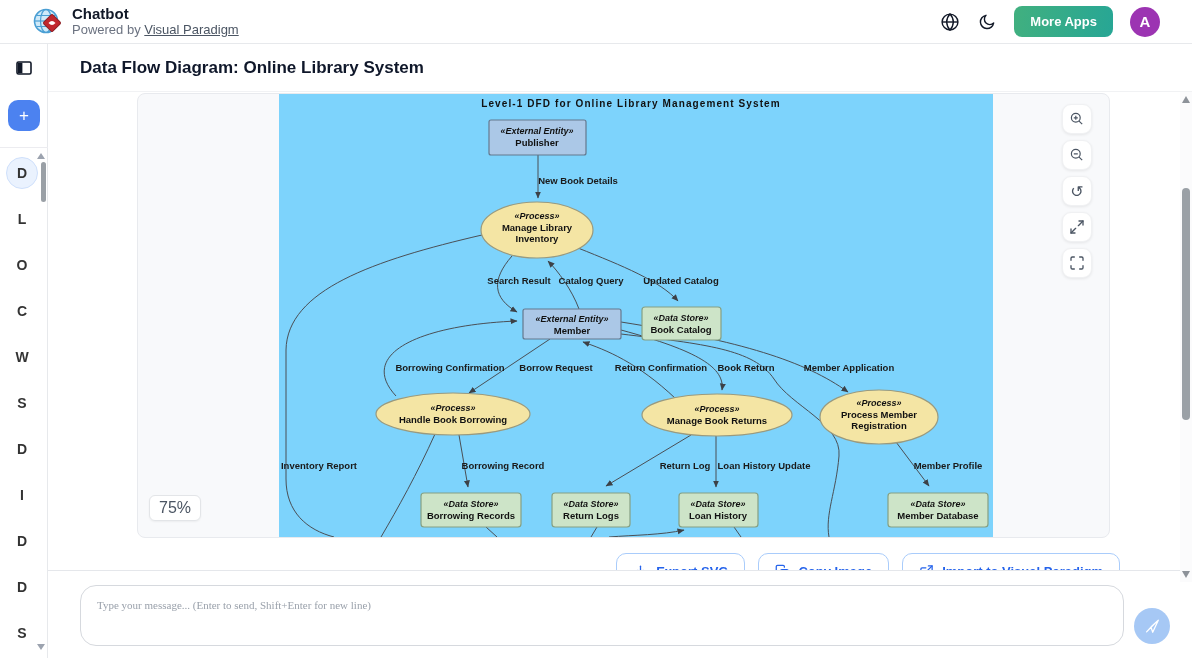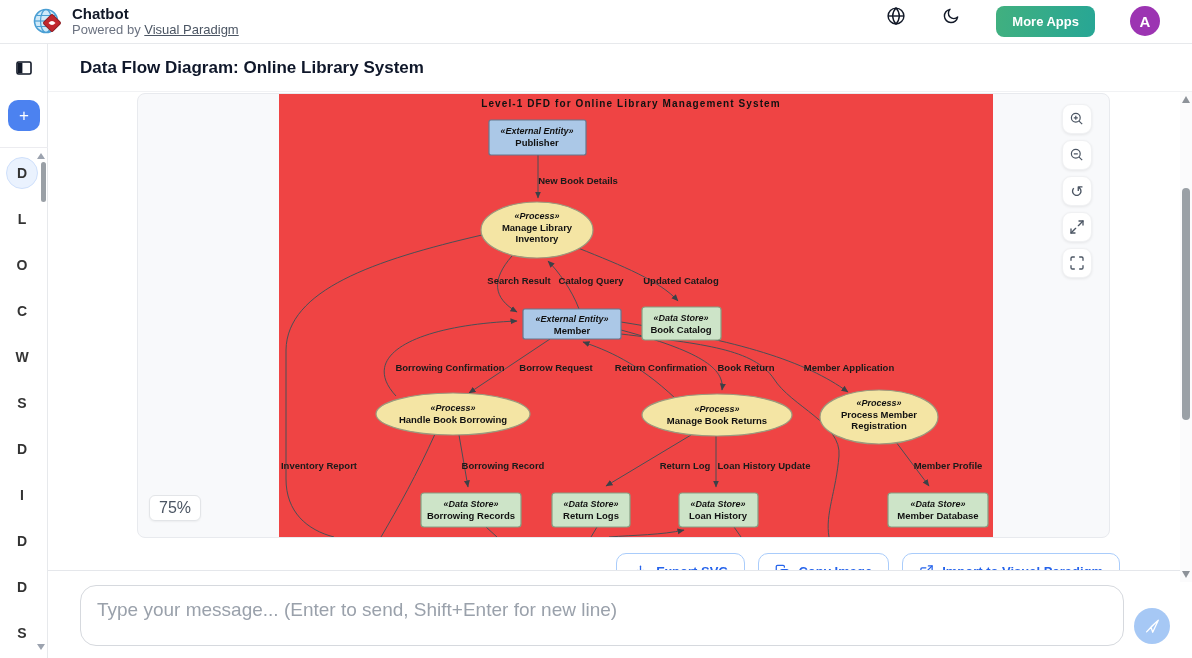--- a/index.html
+++ b/index.html
@@ -7,21 +7,21 @@
     font-family:"Liberation Sans", sans-serif; color:#1f2937; }
 
   
   #header { position:absolute; top:0; left:0; width:1192px; height:44px;
     border-bottom:1px solid #e7e9ec; display:flex; align-items:center; padding:0 32px; background:#fff; z-index:30;}
   #logo { width:32px; height:32px; margin-right:8px; flex:none;}
   .title-block { line-height:1.1; }
   .app-title { font-size:15px; font-weight:700; color:#111827; }
   .powered { font-size:13px; color:#6b7280; }
   .powered a { color:#4b5563; text-decoration:underline; cursor:pointer;}
-  .header-right { margin-left:auto; display:flex; gap:35px; }
+  .header-right { margin-left:auto; display:flex; align-items:center; gap:17px; }
   .hicon { width:20px; height:20px; color:#111827; cursor:pointer; display:block;}
   .more-apps { background:linear-gradient(100deg,#41b07f,#27a695); color:#fff; font-weight:700;
     font-size:13px; border:none; border-radius:8px; padding:8px 16px; cursor:pointer; }
   .avatar { width:30px; height:30px; border-radius:50%; background:#9c34b2; color:#fff;
     font-weight:700; font-size:15px; display:flex; align-items:center; justify-content:center; cursor:pointer;}
 
   
   #sidebar { position:absolute; top:44px; left:0; width:48px; bottom:0; background:#fff;
     border-right:1px solid #e7e9ec; z-index:25;}
   .panel-toggle { position:absolute; top:12px; left:14px; width:20px; height:20px; color:#111827; cursor:pointer;}
@@ -41,42 +41,42 @@
 
   
   #titlebar { position:absolute; top:44px; left:48px; right:0; height:48px; background:#fff;
     display:flex; align-items:center; padding-left:32px; border-bottom:1px solid #f1f2f4;}
   #page-title { font-size:17px; font-weight:600; color:#0f172a; }
 
   
   #main { position:absolute; top:92px; left:48px; right:0; bottom:88px; background:#fff;}
   #viewer { position:absolute; left:89px; top:1px; width:973px; height:445px; background:#f8f9fb;
     border:1px solid #e8eaee; border-radius:8px; overflow:hidden;}
-  #canvas { position:absolute; left:141px; top:0; width:714px; height:443px; background:#ef4444;}
+  #canvas { position:absolute; left:141px; top:0; width:714px; height:443px; background:#7dd3fc;}
   .zoom-stack { position:absolute; top:10px; right:17px; display:flex; flex-direction:column; gap:6px;}
   .zbtn { width:30px; height:30px; background:#fff; border:1px solid #f0f1f3; border-radius:9px;
     box-shadow:0 1px 3px rgba(0,0,0,.08); color:#4b5563; display:flex; align-items:center;
     justify-content:center; cursor:pointer; font-size:16px;}
   .zbtn svg { width:16px; height:16px; }
   .zoom-badge { position:absolute; left:11px; bottom:16px; background:#fff; border:1px solid #e3e5e8;
     border-radius:6px; padding:3px 9px; font-size:16px; color:#4b5563; box-shadow:0 1px 2px rgba(0,0,0,.05);}
 
   
   .action-row { position:absolute; top:461px; right:72px; display:flex; gap:13px; z-index:1;}
   .act-btn { height:36px; display:flex; align-items:center; gap:8px; background:#fff;
     border:1px solid #a9ccfb; color:#2563eb; border-radius:10px; padding:0 16px; font-size:13px;
     font-weight:600; cursor:pointer; white-space:nowrap;}
   .act-btn svg { width:15px; height:15px; }
 
   
   #chatbar { position:absolute; left:48px; right:0; bottom:0; height:88px; background:#fff;
     border-top:1px solid #e5e7eb; z-index:10;}
   #msg-input { position:absolute; left:32px; top:14px; width:1044px; height:61px;
-    border:1px solid #d6d9de; border-radius:16px; padding:13px 16px; font-size:19px;
-    font-family:Liberation Sans, sans-serif; color:#111; resize:none; outline:none;}
+    border:1px solid #d6d9de; border-radius:16px; padding:13px 16px; font-size:11px;
+    font-family:Liberation Serif, serif; color:#111; resize:none; outline:none;}
   #msg-input::placeholder { color:#9aa1ab; }
   .send-btn { position:absolute; right:22px; bottom:14px; width:36px; height:36px; border-radius:50%;
     background:#a6c8f5; border:none; display:flex; align-items:center; justify-content:center; cursor:pointer;}
   .send-btn svg { width:18px; height:18px; }
 
   
   #vscroll { position:absolute; right:0; top:92px; width:12px; height:490px; background:#fbfbfc; z-index:28;}
   .sb-up { position:absolute; top:4px; left:2px; width:0; height:0;
     border-left:4px solid transparent; border-right:4px solid transparent; border-bottom:7px solid #8d9299;}
   .sb-thumb { position:absolute; top:96px; left:2px; width:8px; height:232px; background:#9aa0a6; border-radius:4px;}

